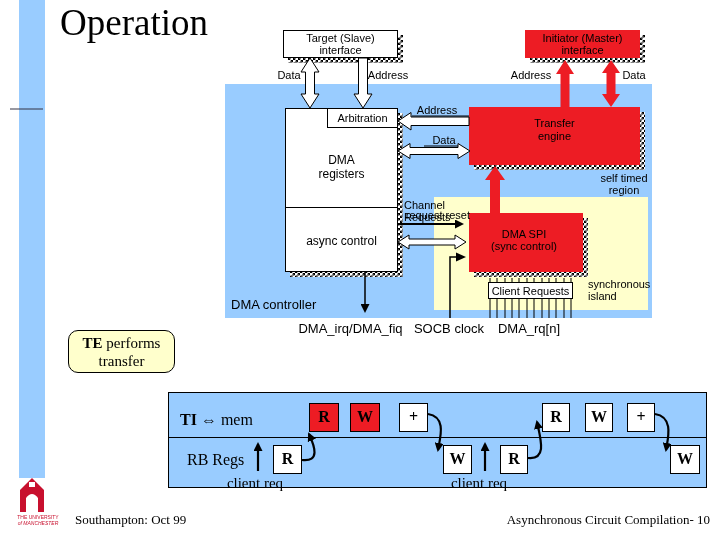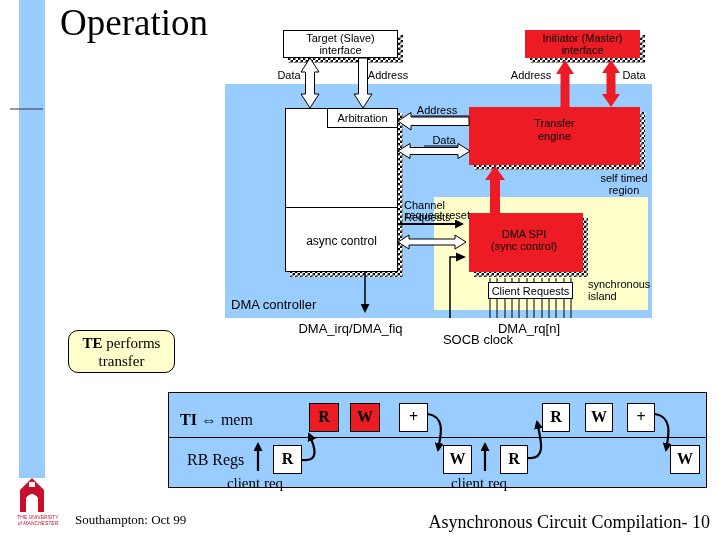--- a/index.html
+++ b/index.html
@@ -67,20 +67,22 @@
 interface</div>
 
   <div class="box redbox" style="left:525px;top:30px;width:115px;height:28px;"></div>
   <div class="lbl" style="left:525px;top:32px;width:115px;">Initiator (Master)
 interface</div>
 
   <div class="box" style="left:285px;top:108px;width:113px;height:164px;"></div>
   <div class="abs" style="left:286px;top:207px;width:111px;height:1px;background:#000;"></div>
   <div class="box" style="left:327px;top:108px;width:71px;height:20px;"></div>
   <div class="lbl" style="left:327px;top:112px;width:71px;">Arbitration</div>
+  <div class="lbl" style="left:285px;top:153px;width:113px;font-size:12px;line-height:14px;">DMA
+registers</div>
   <div class="lbl" style="left:285px;top:235px;width:113px;font-size:12px;">async control</div>
 
   <div class="abs redbox" style="left:469px;top:107px;width:171px;height:58px;"></div>
   <div class="lbl" style="left:469px;top:117px;width:171px;line-height:13px;">Transfer
 engine</div>
 
   <div class="abs redbox" style="left:469px;top:213px;width:114px;height:59px;"></div>
   <div class="lbl" style="left:469px;top:228px;width:110px;line-height:12px;">DMA SPI
 (sync control)</div>
 
@@ -95,21 +97,21 @@
   <div class="lbl" style="left:418px;top:134px;width:52px;">Data</div>
   <div class="lbl" style="left:404px;top:167px;width:60px;text-align:left;margin-top:32px;">Channel
 Requests</div>
   <div class="lbl" style="left:592px;top:172px;width:64px;">self timed
 region</div>
   <div class="lbl" style="left:400px;top:209px;width:70px;text-align:right;">request reset</div>
   <div class="lbl" style="left:588px;top:278px;width:70px;text-align:left;">synchronous
 island</div>
   <div class="lbl" style="left:231px;top:299px;width:110px;text-align:left;font-weight:normal;font-size:13px;">DMA controller</div>
   <div class="lbl" style="left:288px;top:323px;width:125px;font-size:13px;">DMA_irq/DMA_fiq</div>
-  <div class="lbl" style="left:408px;top:334px;width:82px;font-size:13px;margin-left:29px;">SOCB clock</div>
+  <div class="lbl" style="left:408px;top:323px;width:82px;font-size:13px;">SOCB clock</div>
   <div class="lbl" style="left:489px;top:323px;width:80px;font-size:13px;">DMA_rq[n]</div>
 
   <div class="abs serif" style="left:68px;top:330px;width:107px;height:43px;background:#FFFFCC;border:1.5px solid #000;
               border-radius:10px;box-sizing:border-box;text-align:center;font-size:15px;line-height:18px;padding-top:3px;">
     <span style="font-weight:bold;">TE</span><span> performs</span><br>
     <span>transfer</span>
   </div>
 
   <div class="abs" style="left:168px;top:392px;width:539px;height:96px;background:#99CCFF;border:1.2px solid #000;box-sizing:border-box;"></div>
   <div class="abs" style="left:169px;top:437px;width:537px;height:1.2px;background:#000;"></div>
@@ -171,15 +173,15 @@
   <svg width="60" height="46" style="left:8px;top:474px;">
     <path d="M12,38 L12,16 L24,4 L36,16 L36,38 Z" fill="#C8102E"></path>
     <path d="M18,38 L18,24 Q24,16 30,24 L30,38 Z" fill="#fff"></path>
     <rect x="21" y="8" width="6" height="5" fill="#fff"></rect>
   </svg>
   <div class="abs" style="left:6px;top:514px;width:64px;color:#C8102E;font-size:5px;line-height:6px;text-align:center;">
     <span>THE UNIVERSITY</span><br>
     <span style="font-style:italic;">of MANCHESTER</span>
   </div>
   <div class="abs serif" style="left:75px;top:512px;font-size:13px;">Southampton: Oct 99</div>
-  <div class="abs serif" style="right:10px;top:512px;font-size:18px;">Asynchronous Circuit Compilation- 10</div>
+  <div class="abs serif" style="right:10px;top:512px;font-size:13px;">Asynchronous Circuit Compilation- 10</div>
 
 </div>
 
 </body></html>

